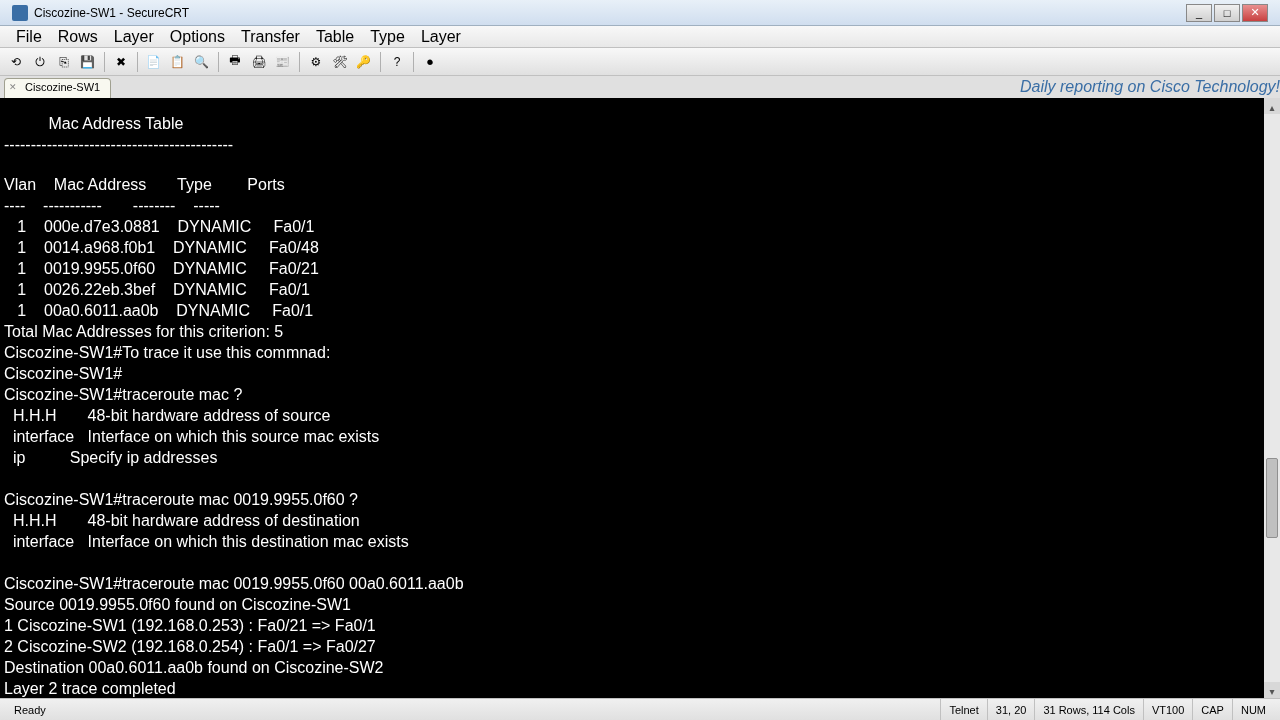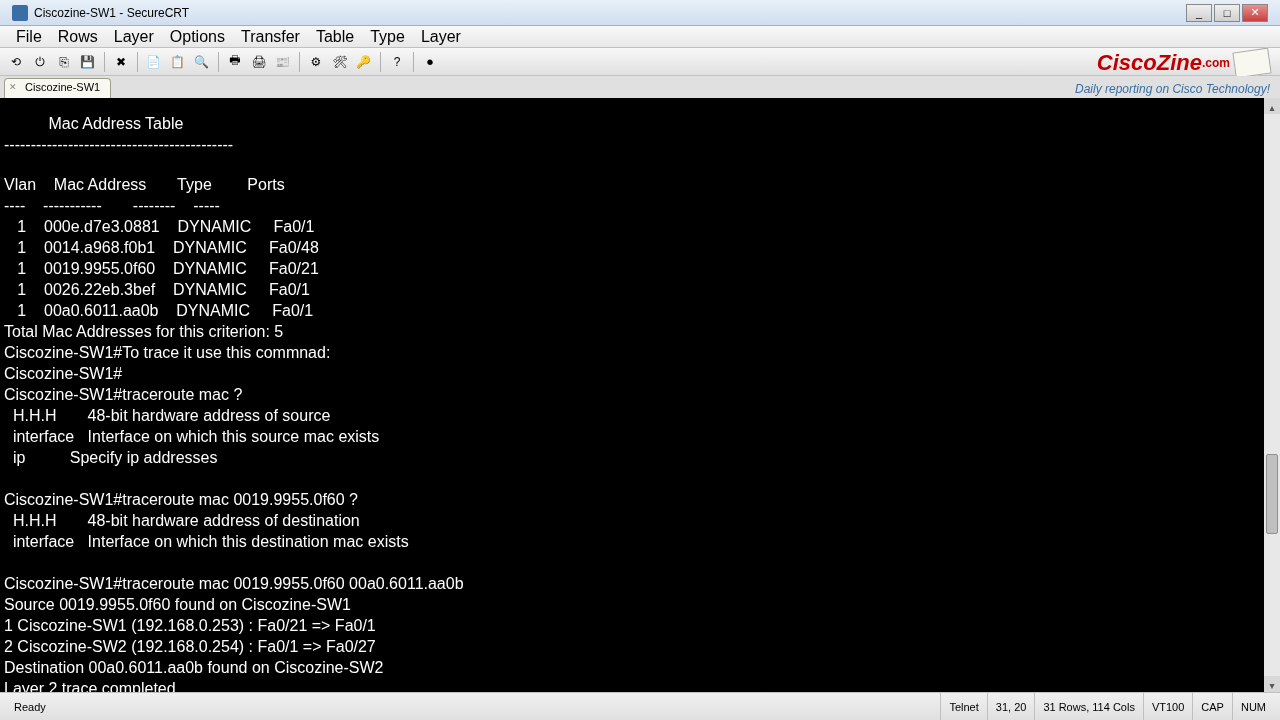--- a/index.html
+++ b/index.html
@@ -25,32 +25,32 @@
 .toolbar .sep { width: 1px; height: 20px; background: #b0b0b0; margin: 0 4px; }
 .toolbar .right-logo { position: absolute; right: 10px; top: 2px; display: flex; align-items: center; }
 .toolbar .right-logo .logotext { font-size: 22px; font-weight: bold; color: #c00000; font-style: italic; }
 .toolbar .right-logo .dotcom { font-size: 12px; color: #c00000; font-weight: bold; }
 .toolbar .right-logo .paper { width: 36px; height: 26px; background: #f8f8f0; border: 1px solid #aaa; transform: rotate(-8deg); margin-left: 4px; }
 
 
 .tabbar { height: 22px; background: #e0e0e0; display: flex; align-items: flex-end; padding: 0 4px; position: relative; }
 .tab { height: 20px; background: #f8f8f0; border: 1px solid #a0a090; border-bottom: none; padding: 2px 10px 0 20px; font-size: 11px; position: relative; border-radius: 4px 4px 0 0; }
 .tab .closex { position: absolute; left: 4px; top: 3px; width: 12px; height: 12px; font-size: 9px; color: #888; }
-.tabbar .tagline { position: absolute; right: 10px; bottom: 2px; font-size: 12px; font-style: italic; color: #3a6ea5; }
+.tabbar .tagline { position: absolute; right: 0; bottom: 2px; font-size: 16px; font-style: italic; color: #3a6ea5; }
 
 
 .terminal { flex: 1; background: #000; color: #fff; font-family: "Courier New", monospace; font-size: 16px; line-height: 19px; padding: 16px 4px; white-space: pre; overflow: hidden; position: relative; }
 .terminal .scrollbar { position: absolute; right: 0; top: 0; bottom: 0; width: 16px; background: #e8e8e8; }
 .terminal .scrollbar .thumb { position: absolute; left: 2px; right: 2px; top: 60%; height: 80px; background: #c0c0c0; border: 1px solid #909090; border-radius: 2px; }
 .terminal .scrollbar .arr { position: absolute; left: 0; right: 0; height: 16px; background: #d8d8d8; text-align: center; font-size: 10px; color: #555; }
 .terminal .scrollbar .up { top: 0; }
 .terminal .scrollbar .down { bottom: 0; }
 
 
-.statusbar { height: 28px; background: linear-gradient(#f0f0f0, #e0e0e0); border-top: 1px solid #c0c0c0; display: flex; align-items: center; font-size: 11px; padding: 0 6px; }
+.statusbar { height: 22px; background: linear-gradient(#f0f0f0, #e0e0e0); border-top: 1px solid #c0c0c0; display: flex; align-items: center; font-size: 11px; padding: 0 6px; }
 .statusbar .sbox { padding: 0 8px; border-left: 1px solid #c0c0c0; height: 100%; display: flex; align-items: center; }
 .statusbar .sbox:first-child { border-left: none; flex: 1; }
 </style>
 </head>
 <body>
 
 <div class="titlebar">
   <div class="icon"></div>
   <div class="title">Ciscozine-SW1 - SecureCRT</div>
   <div class="winbtns">
@@ -87,25 +87,20 @@
   <div class="tbtn">🖨</div>
   <div class="tbtn">📰</div>
   <div class="sep"></div>
   <div class="tbtn">⚙</div>
   <div class="tbtn">🛠</div>
   <div class="tbtn">🔑</div>
   <div class="sep"></div>
   <div class="tbtn">?</div>
   <div class="sep"></div>
   <div class="tbtn">⏺</div>
-  <div class="right-logo">
-    <span class="logotext">CiscoZine</span>
-      <span class="dotcom">.com</span>
-    <div class="paper"></div>
-  </div>
 </div>
 
 <div class="tabbar">
   <div class="tab">
     <span class="closex">✕</span>
     <span>Ciscozine-SW1</span>
   </div>
   <div class="tagline">Daily reporting on Cisco Technology!</div>
 </div>
 

